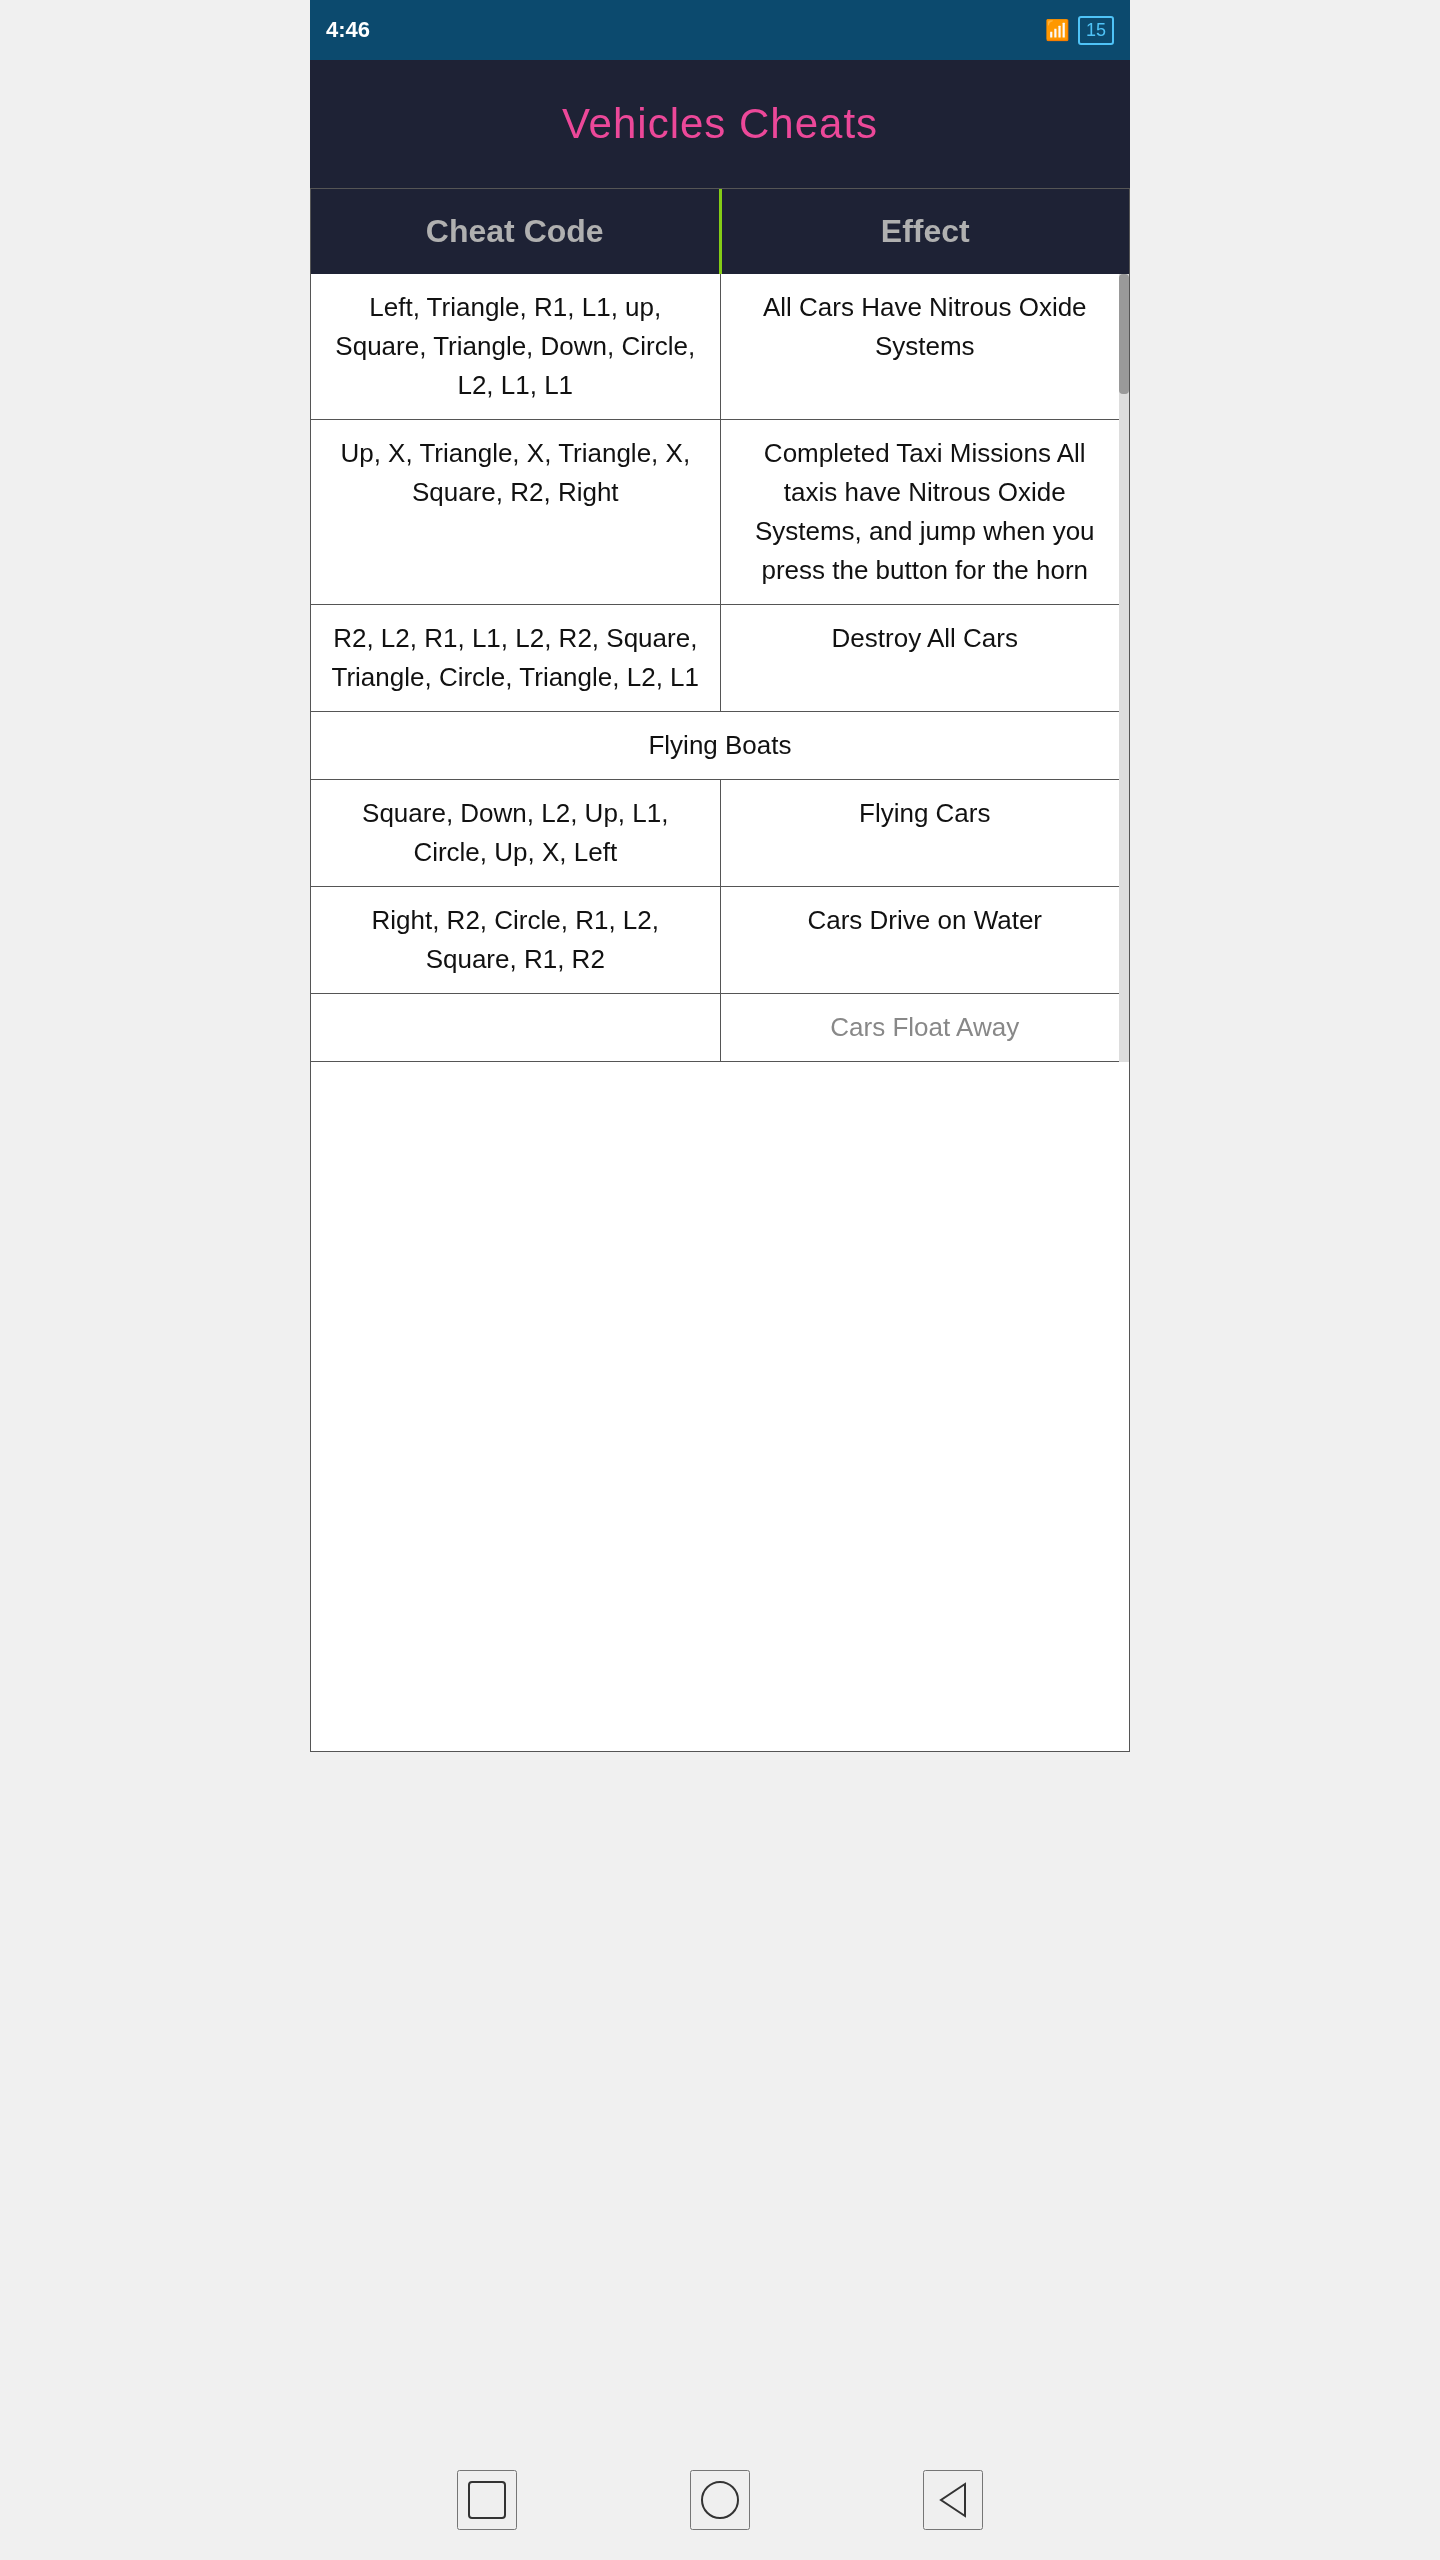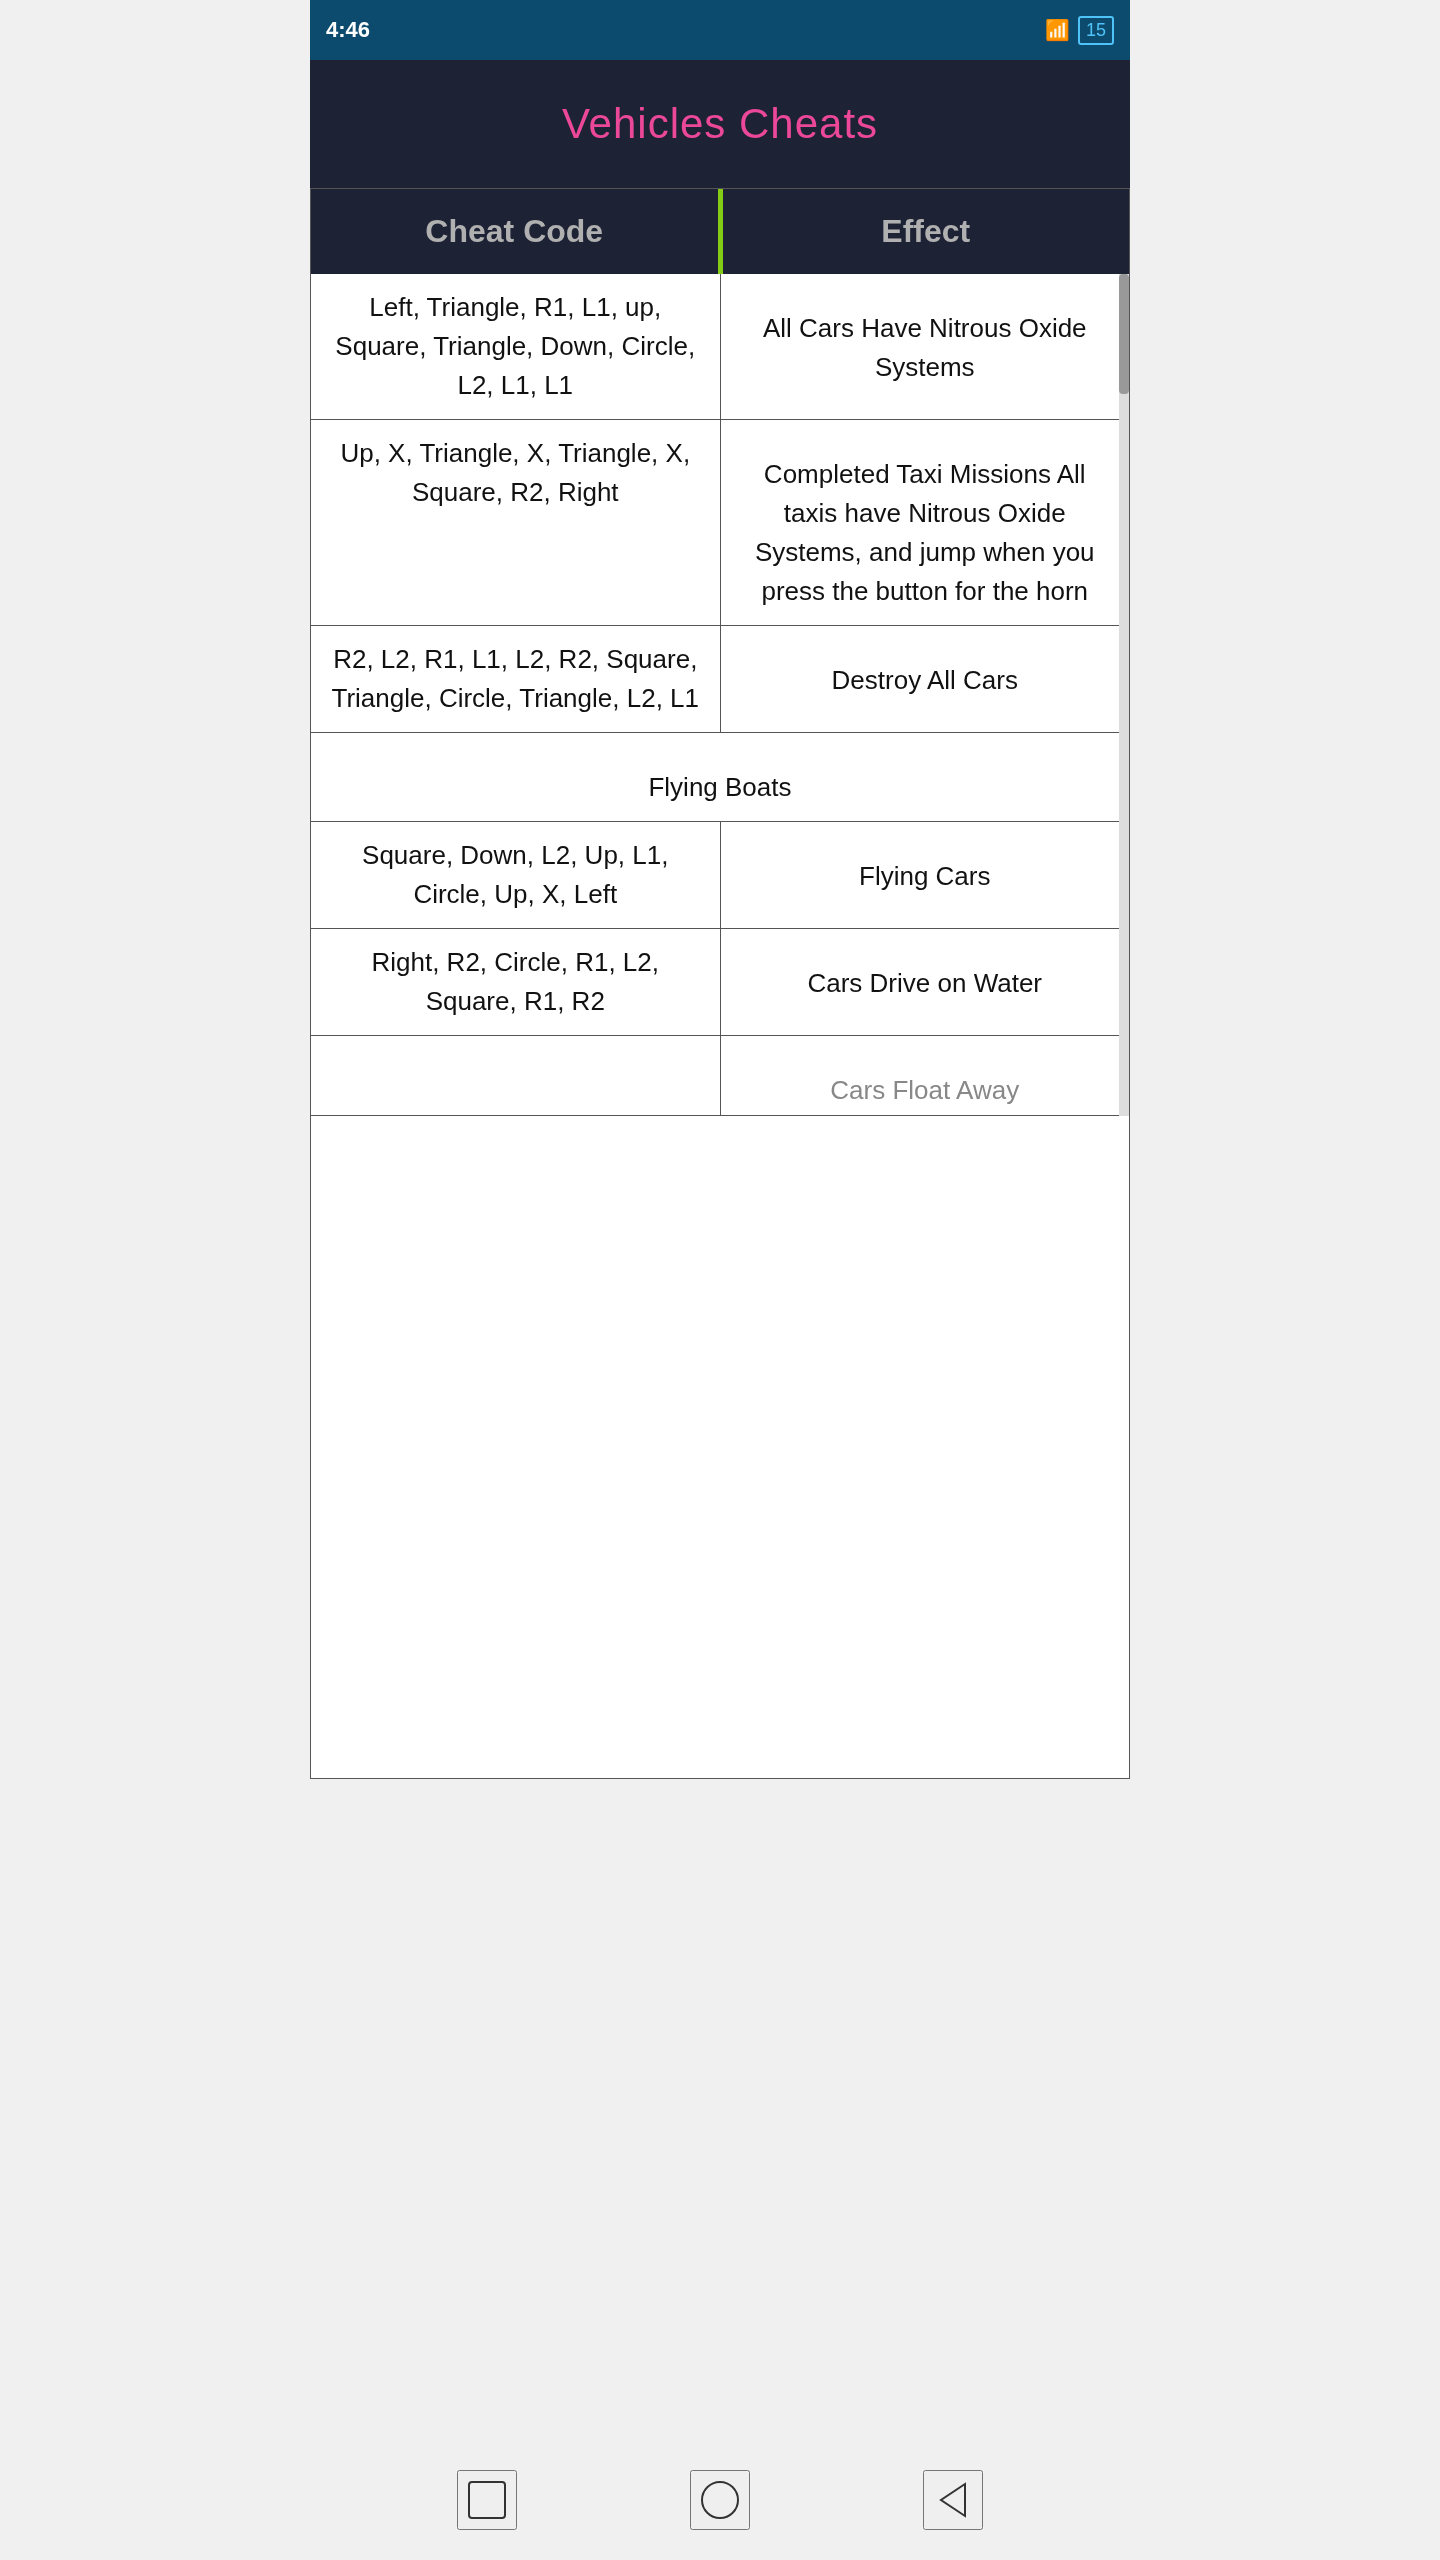--- a/index.html
+++ b/index.html
@@ -75,21 +75,21 @@
       background-color: #1e2235;
     }
 
     .header-cell {
       flex: 1;
       padding: 24px 16px;
       text-align: center;
       color: #b0b0b0;
       font-size: 32px;
       font-weight: bold;
-      border-right: 5px solid #84cc16;
+      border-right: 3px solid #84cc16;
     }
 
     .header-cell:last-child {
       border-right: none;
     }
 
     .table-row {
       display: flex;
       border-bottom: 1px solid #555;
       background: white;
@@ -100,21 +100,20 @@
       padding: 14px 20px;
       text-align: center;
       font-size: 26px;
       line-height: 1.5;
       border-right: 1px solid #555;
       color: #111;
     }
 
     .table-cell:last-child {
       border-right: none;
-      margin-top: 21px;
     }
 
     .table-wrapper {
       position: relative;
       overflow: hidden;
     }
 
     .last-row .table-cell:last-child {
       color: #888;
     }

